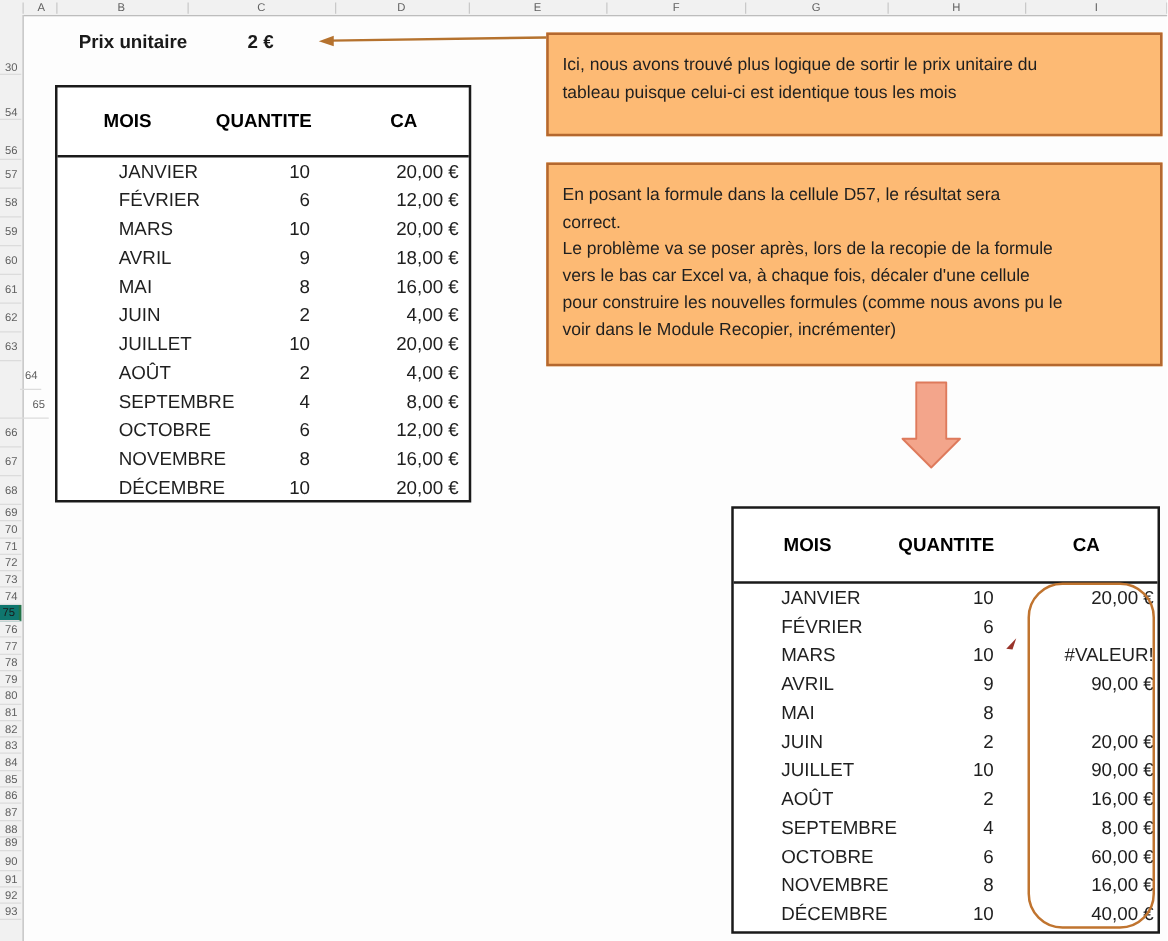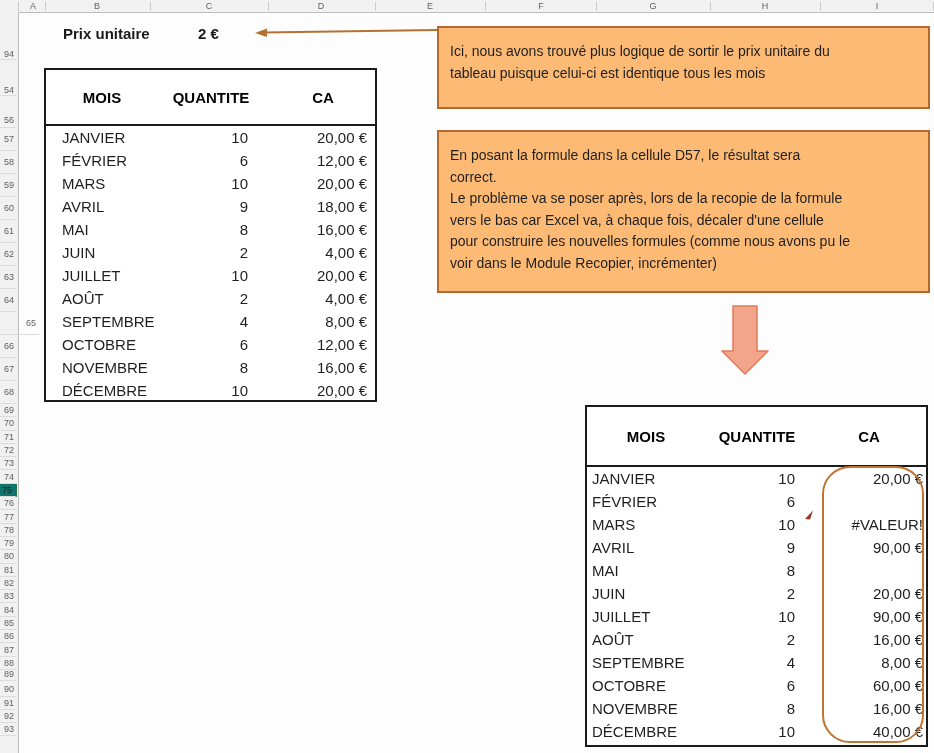--- a/index.html
+++ b/index.html
@@ -52,21 +52,21 @@
   .thead{position:relative;border-bottom:2px solid #1a1a1a;box-sizing:border-box;}
   #table1 .thead{height:56px;}
   #table2 .thead{height:60px;}
   .hcell{
     position:absolute;top:50%;transform:translate(-50%,-50%);
     font-size:15px;font-weight:bold;color:#000;white-space:nowrap;
   }
   .trow{display:grid;height:23px;line-height:23px;font-size:15px;color:#1f1f1f;}
   #table1 .trow{grid-template-columns:146px 56px 119px;padding-right:8px;}
   #table2 .trow{grid-template-columns:150px 58px 128px;padding-right:3px;}
-  .c-month{text-align:left;white-space:nowrap;overflow:hidden;}
+  .c-month{text-align:left;white-space:nowrap;overflow:hidden;margin-left:33px;}
   #table1 .c-month{padding-left:16px;}
   #table2 .c-month{padding-left:5px;}
   .c-qty,.c-ca{text-align:right;white-space:nowrap;}
   
   .note{
     position:absolute;left:437px;width:493px;background:#fdba74;
     border:2px solid #B4682F;box-sizing:border-box;
     font-size:14px;line-height:21.5px;color:#1f1f1f;
     padding:13px 10px 6px 11px;white-space:pre-line;z-index:3;
   }
@@ -103,30 +103,30 @@
       <span class="coltick" style="left: 375px;"></span>
       <span class="coltick" style="left: 485px;"></span>
       <span class="coltick" style="left: 596px;"></span>
       <span class="coltick" style="left: 710px;"></span>
       <span class="coltick" style="left: 820px;"></span>
       <span class="coltick" style="left: 933px;"></span>
     </div>
 
   <div id="rowstrip">
       <div class="rowlbl" style="top: 24px; height: 12px; margin-top: 48px;">54</div>
-      <div class="rowlbl" style="top: 36px; height: 12px;">94</div>
+      <div class="rowlbl" style="top: 36px; height: 12px;">30</div>
       <div class="rowlbl tall" style="top: 48px; height: 68px;">56</div>
       <div class="rowlbl" style="top: 116px; height: 23px;">57</div>
       <div class="rowlbl" style="top: 139px; height: 23px;">58</div>
       <div class="rowlbl" style="top: 162px; height: 23px;">59</div>
       <div class="rowlbl" style="top: 185px; height: 23px;">60</div>
       <div class="rowlbl" style="top: 208px; height: 23px;">61</div>
       <div class="rowlbl" style="top: 231px; height: 23px;">62</div>
       <div class="rowlbl" style="top: 254px; height: 23px;">63</div>
-      <div class="rowlbl" style="top: 277px; height: 23px;">64</div>
+      <div class="rowlbl" style="top: 277px; height: 23px; margin-left: 16px;">64</div>
       <div class="rowlbl" style="top: 300px; height: 23px; padding-left: 36px;">65</div>
       <div class="rowlbl" style="top: 323px; height: 23px;">66</div>
       <div class="rowlbl" style="top: 346px; height: 23px;">67</div>
       <div class="rowlbl" style="top: 369px; height: 23px;">68</div>
       <div class="rowlbl" style="top: 392px; height: 13.3px;">69</div>
       <div class="rowlbl" style="top: 405.3px; height: 13.3px;">70</div>
       <div class="rowlbl" style="top: 418.6px; height: 13.3px;">71</div>
       <div class="rowlbl" style="top: 431.9px; height: 13.3px;">72</div>
       <div class="rowlbl" style="top: 445.2px; height: 13.3px;">73</div>
       <div class="rowlbl" style="top: 458.5px; height: 13.3px;">74</div>

